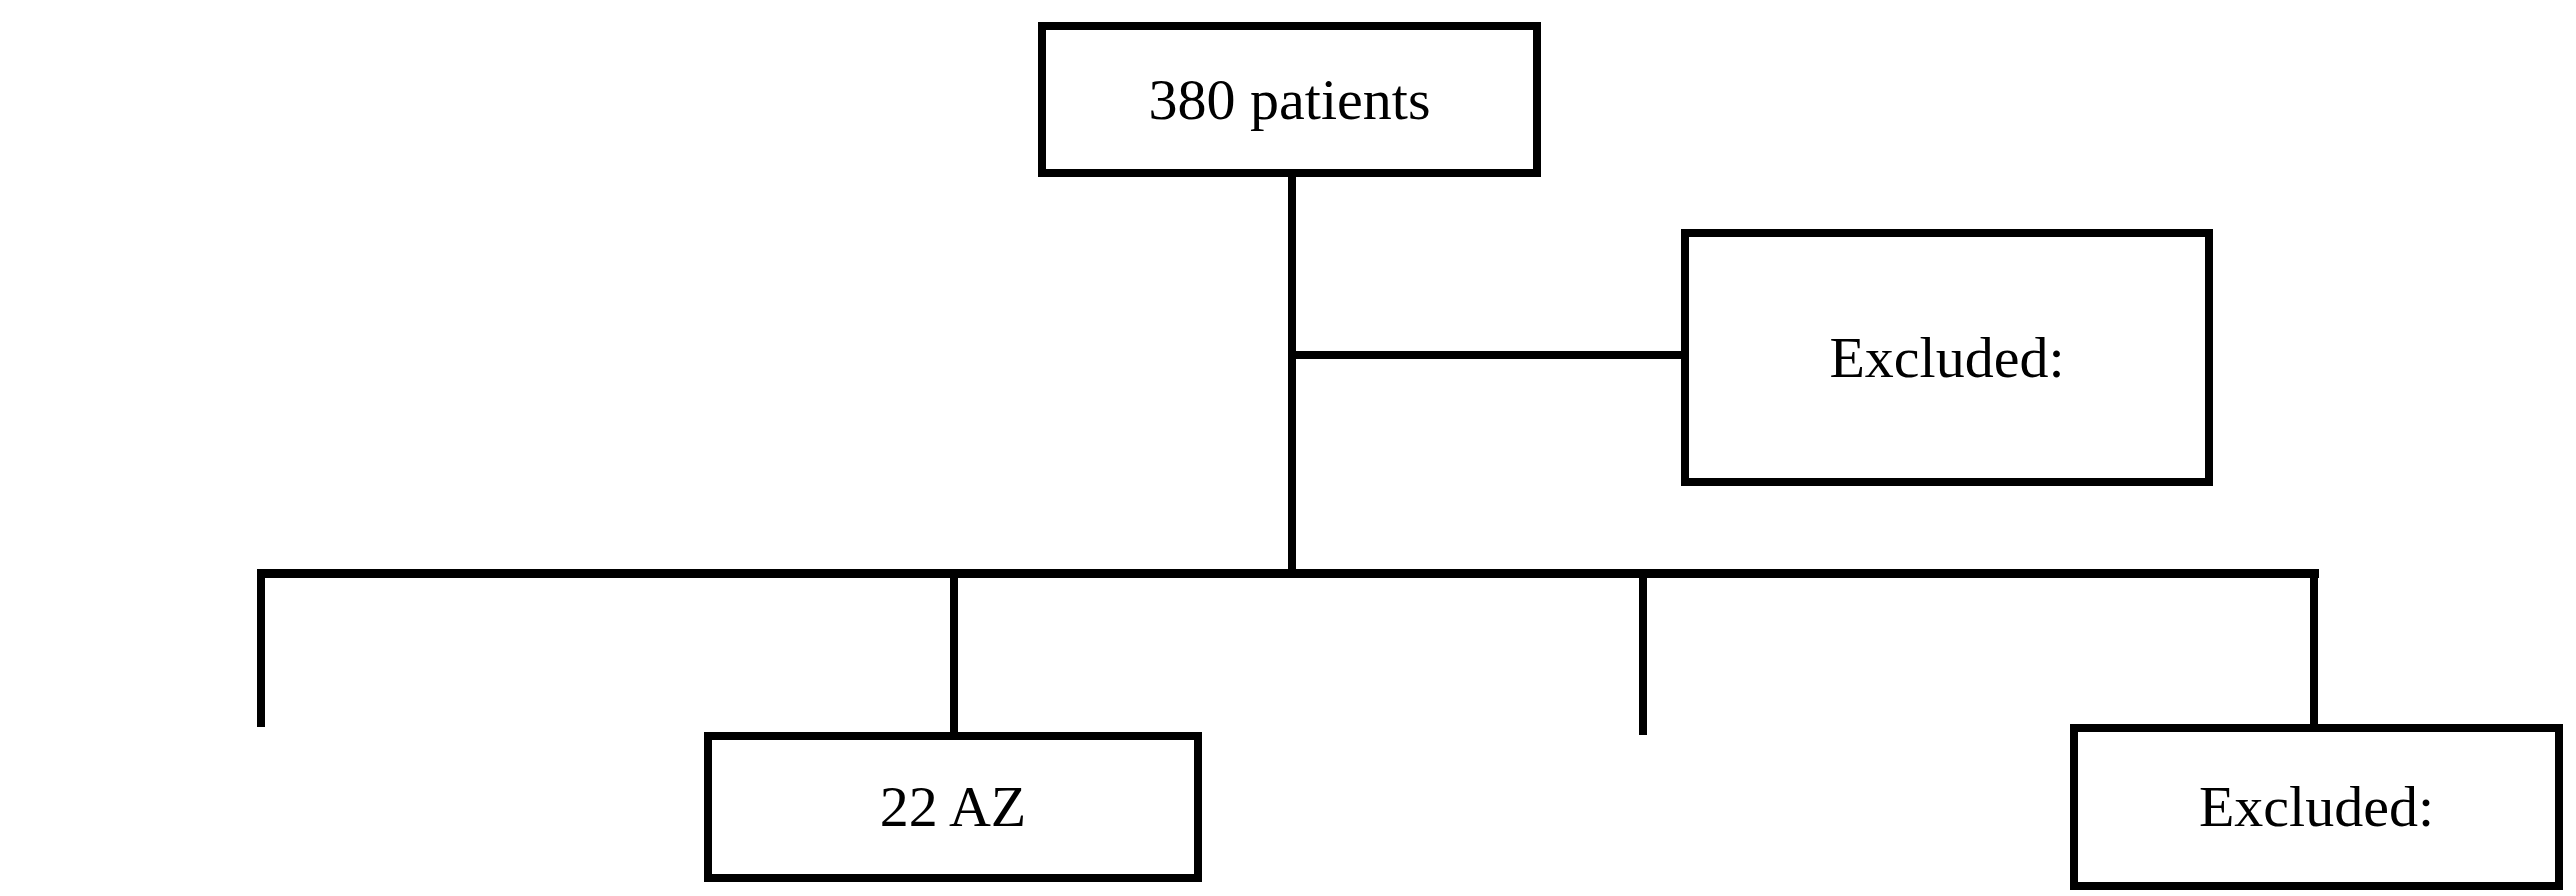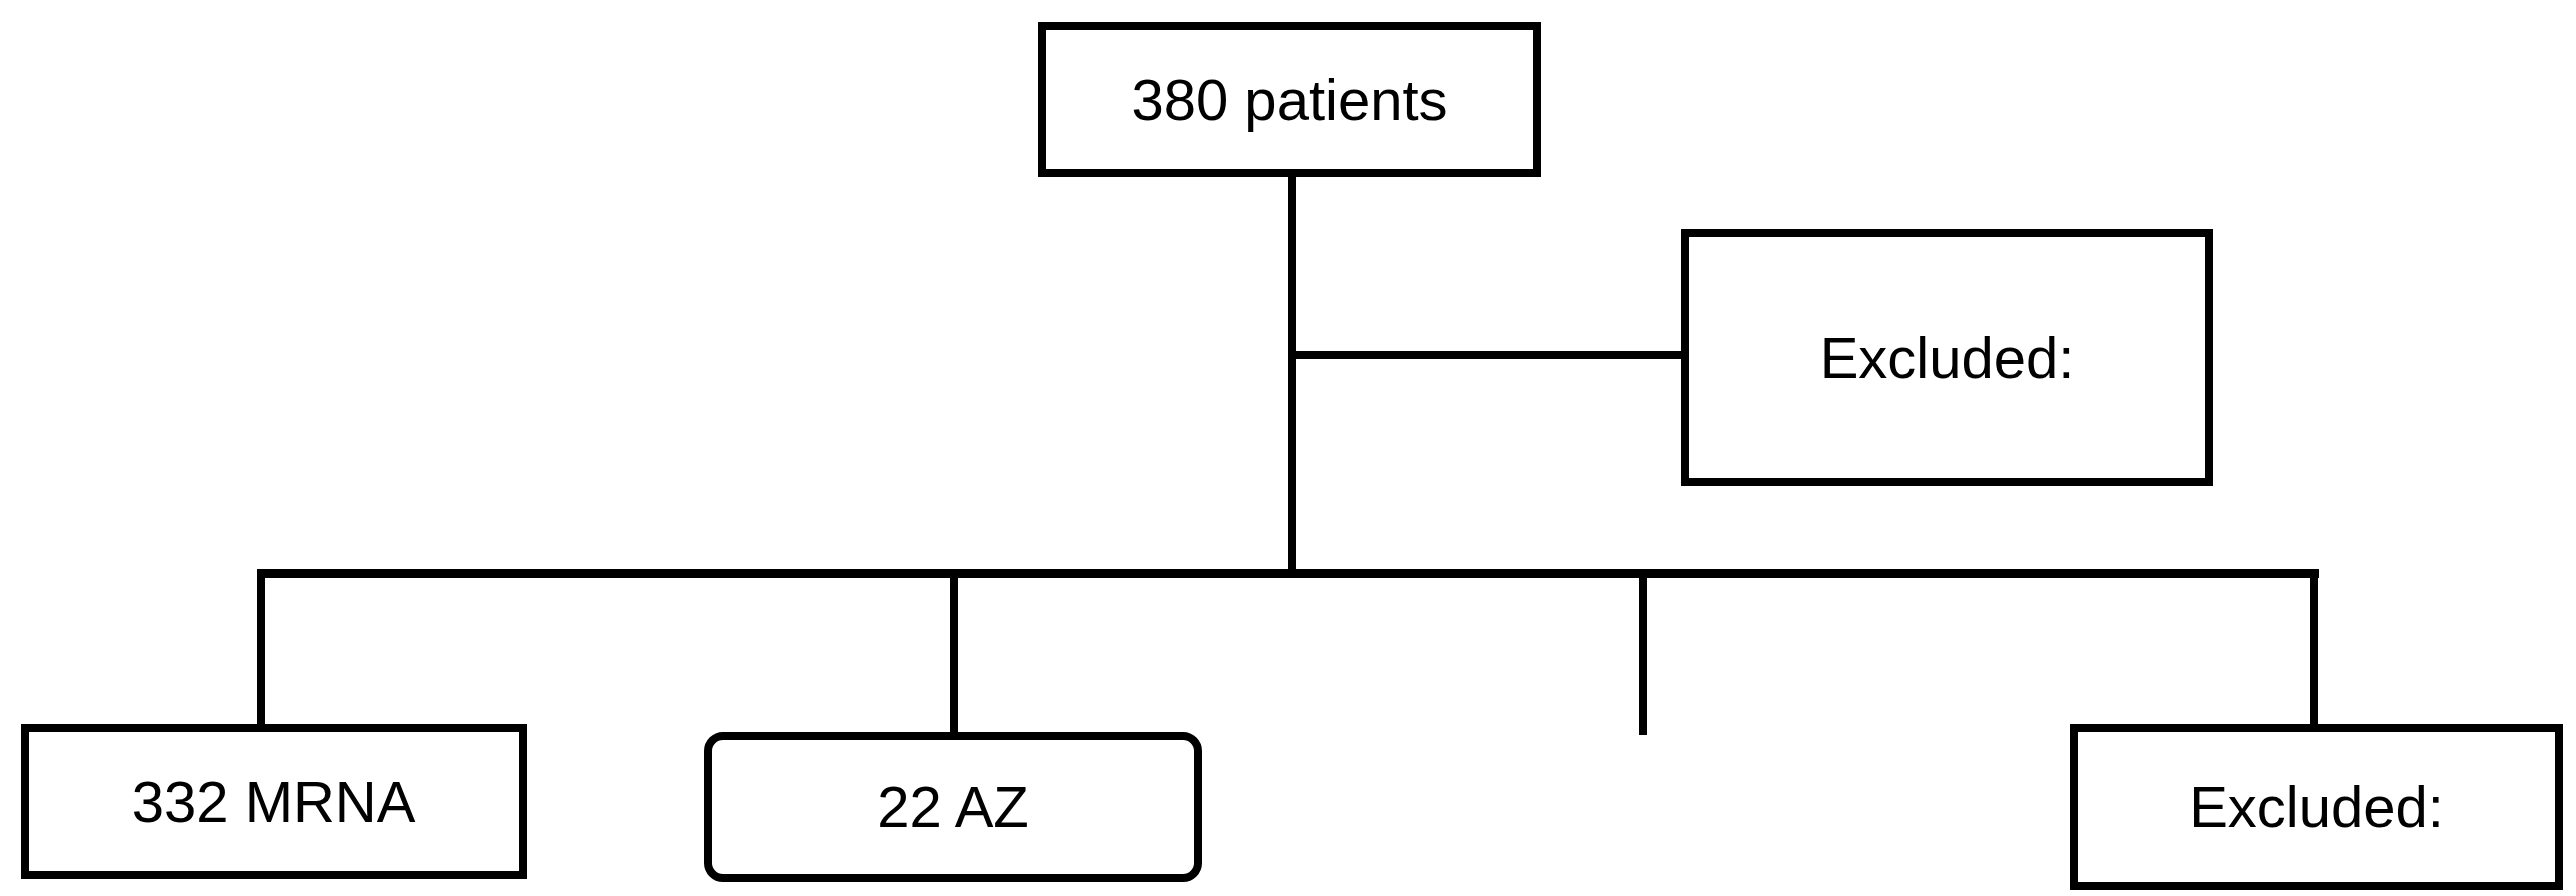--- a/index.html
+++ b/index.html
@@ -8,21 +8,21 @@
     --border:#000000;
     --text:#000000;
   }
   html,body{margin:0;padding:0;background:var(--bg);}
   .canvas{
     position:relative;
     width:2576px;
     height:896px;
     background:var(--bg);
     overflow:hidden;
-    font-family:Liberation Sans, sans-serif;
+    font-family:Liberation Serif, serif;
     color:var(--text);
   }
   .node{
     position:absolute;
     box-sizing:border-box;
     border:8.2px solid var(--border);
     background:var(--bg);
     display:flex;
     flex-direction:column;
     align-items:center;
@@ -33,21 +33,21 @@
     white-space:nowrap;
   }
   .connector{
     position:absolute;
     background:var(--line);
   }
   
   #box-patients          {left:1038px; top:22px;  width:503px; height:155px;}
   #box-excluded-serology {left:1681px; top:229px; width:532px; height:257px;}
   #box-mrna              {left:20.6px;   top:724px; width:506px; height:155px;}
-  #box-az                {left:704px;  top:732px; width:498px; height:150px;border-radius:19px;}
+  #box-az                {left:704px;  top:732px; width:498px; height:150px;}
   #box-kt                {left:1385px; top:732px; width:505px; height:148px;}
   #box-excluded-az       {left:2070px; top:724px; width:493px; height:166px;}
   
   #line-top-vertical   {left:1288px; top:177px; width:8.2px;   height:400px;}
   #line-elbow-excluded {left:1293px; top:351px; width:389px;  height:8.2px;}
   #line-branch         {left:257px;  top:569px; width:2062px; height:9px;}
   #line-drop-mrna      {left:257px;  top:569px; width:8.2px;   height:158px;}
   #line-drop-az        {left:950px; top:569px; width:8.2px;   height:166px;}
   #line-drop-kt        {left:1639px; top:569px; width:8.2px;   height:166px;}
   #line-drop-excluded  {left:2310px; top:569px; width:8.2px;   height:158px;}
@@ -66,23 +66,20 @@
   <div class="connector" id="line-drop-excluded"></div>
 
   <div class="node" id="box-patients">
     <span>380 patients</span>
   </div>
 
   <div class="node" id="box-excluded-serology">
     <span>Excluded:</span>
   </div>
 
-  <div class="node" id="box-mrna">
-    <span>332 MRNA</span>
-  </div>
 
   <div class="node" id="box-az">
     <span>22 AZ</span>
   </div>
 
 
   <div class="node" id="box-excluded-az">
     <span>Excluded:</span>
   </div>
 

